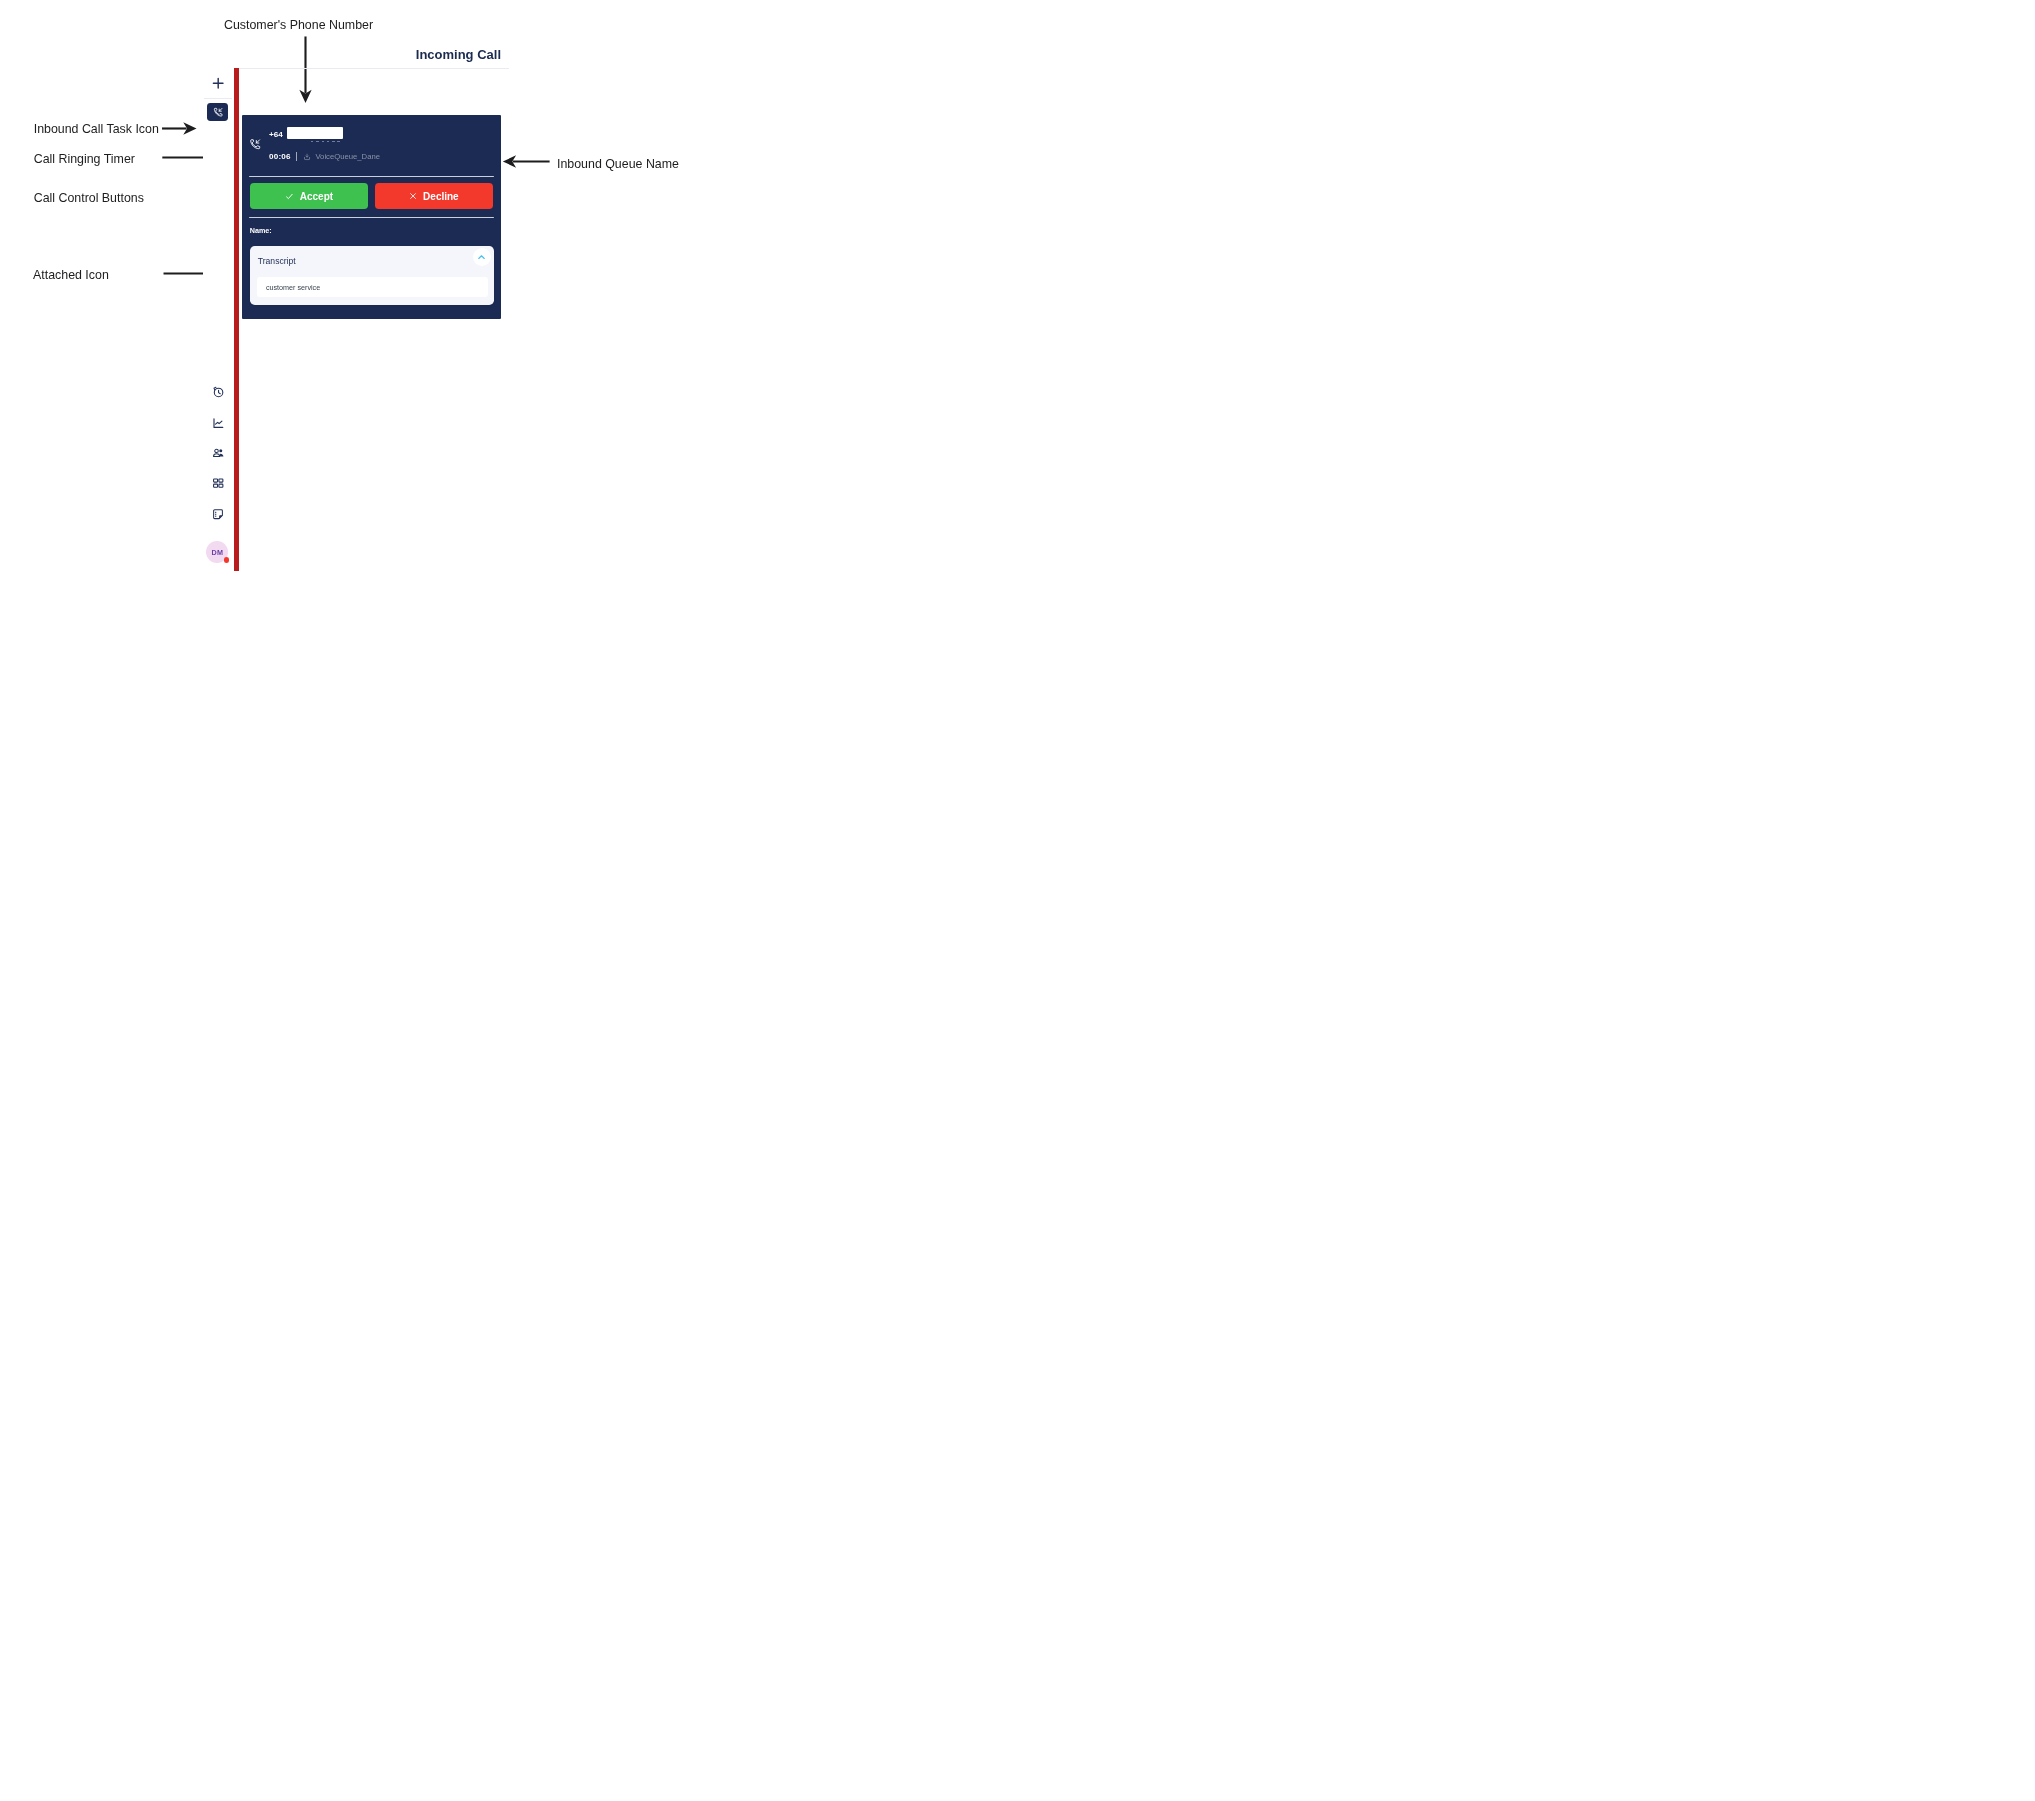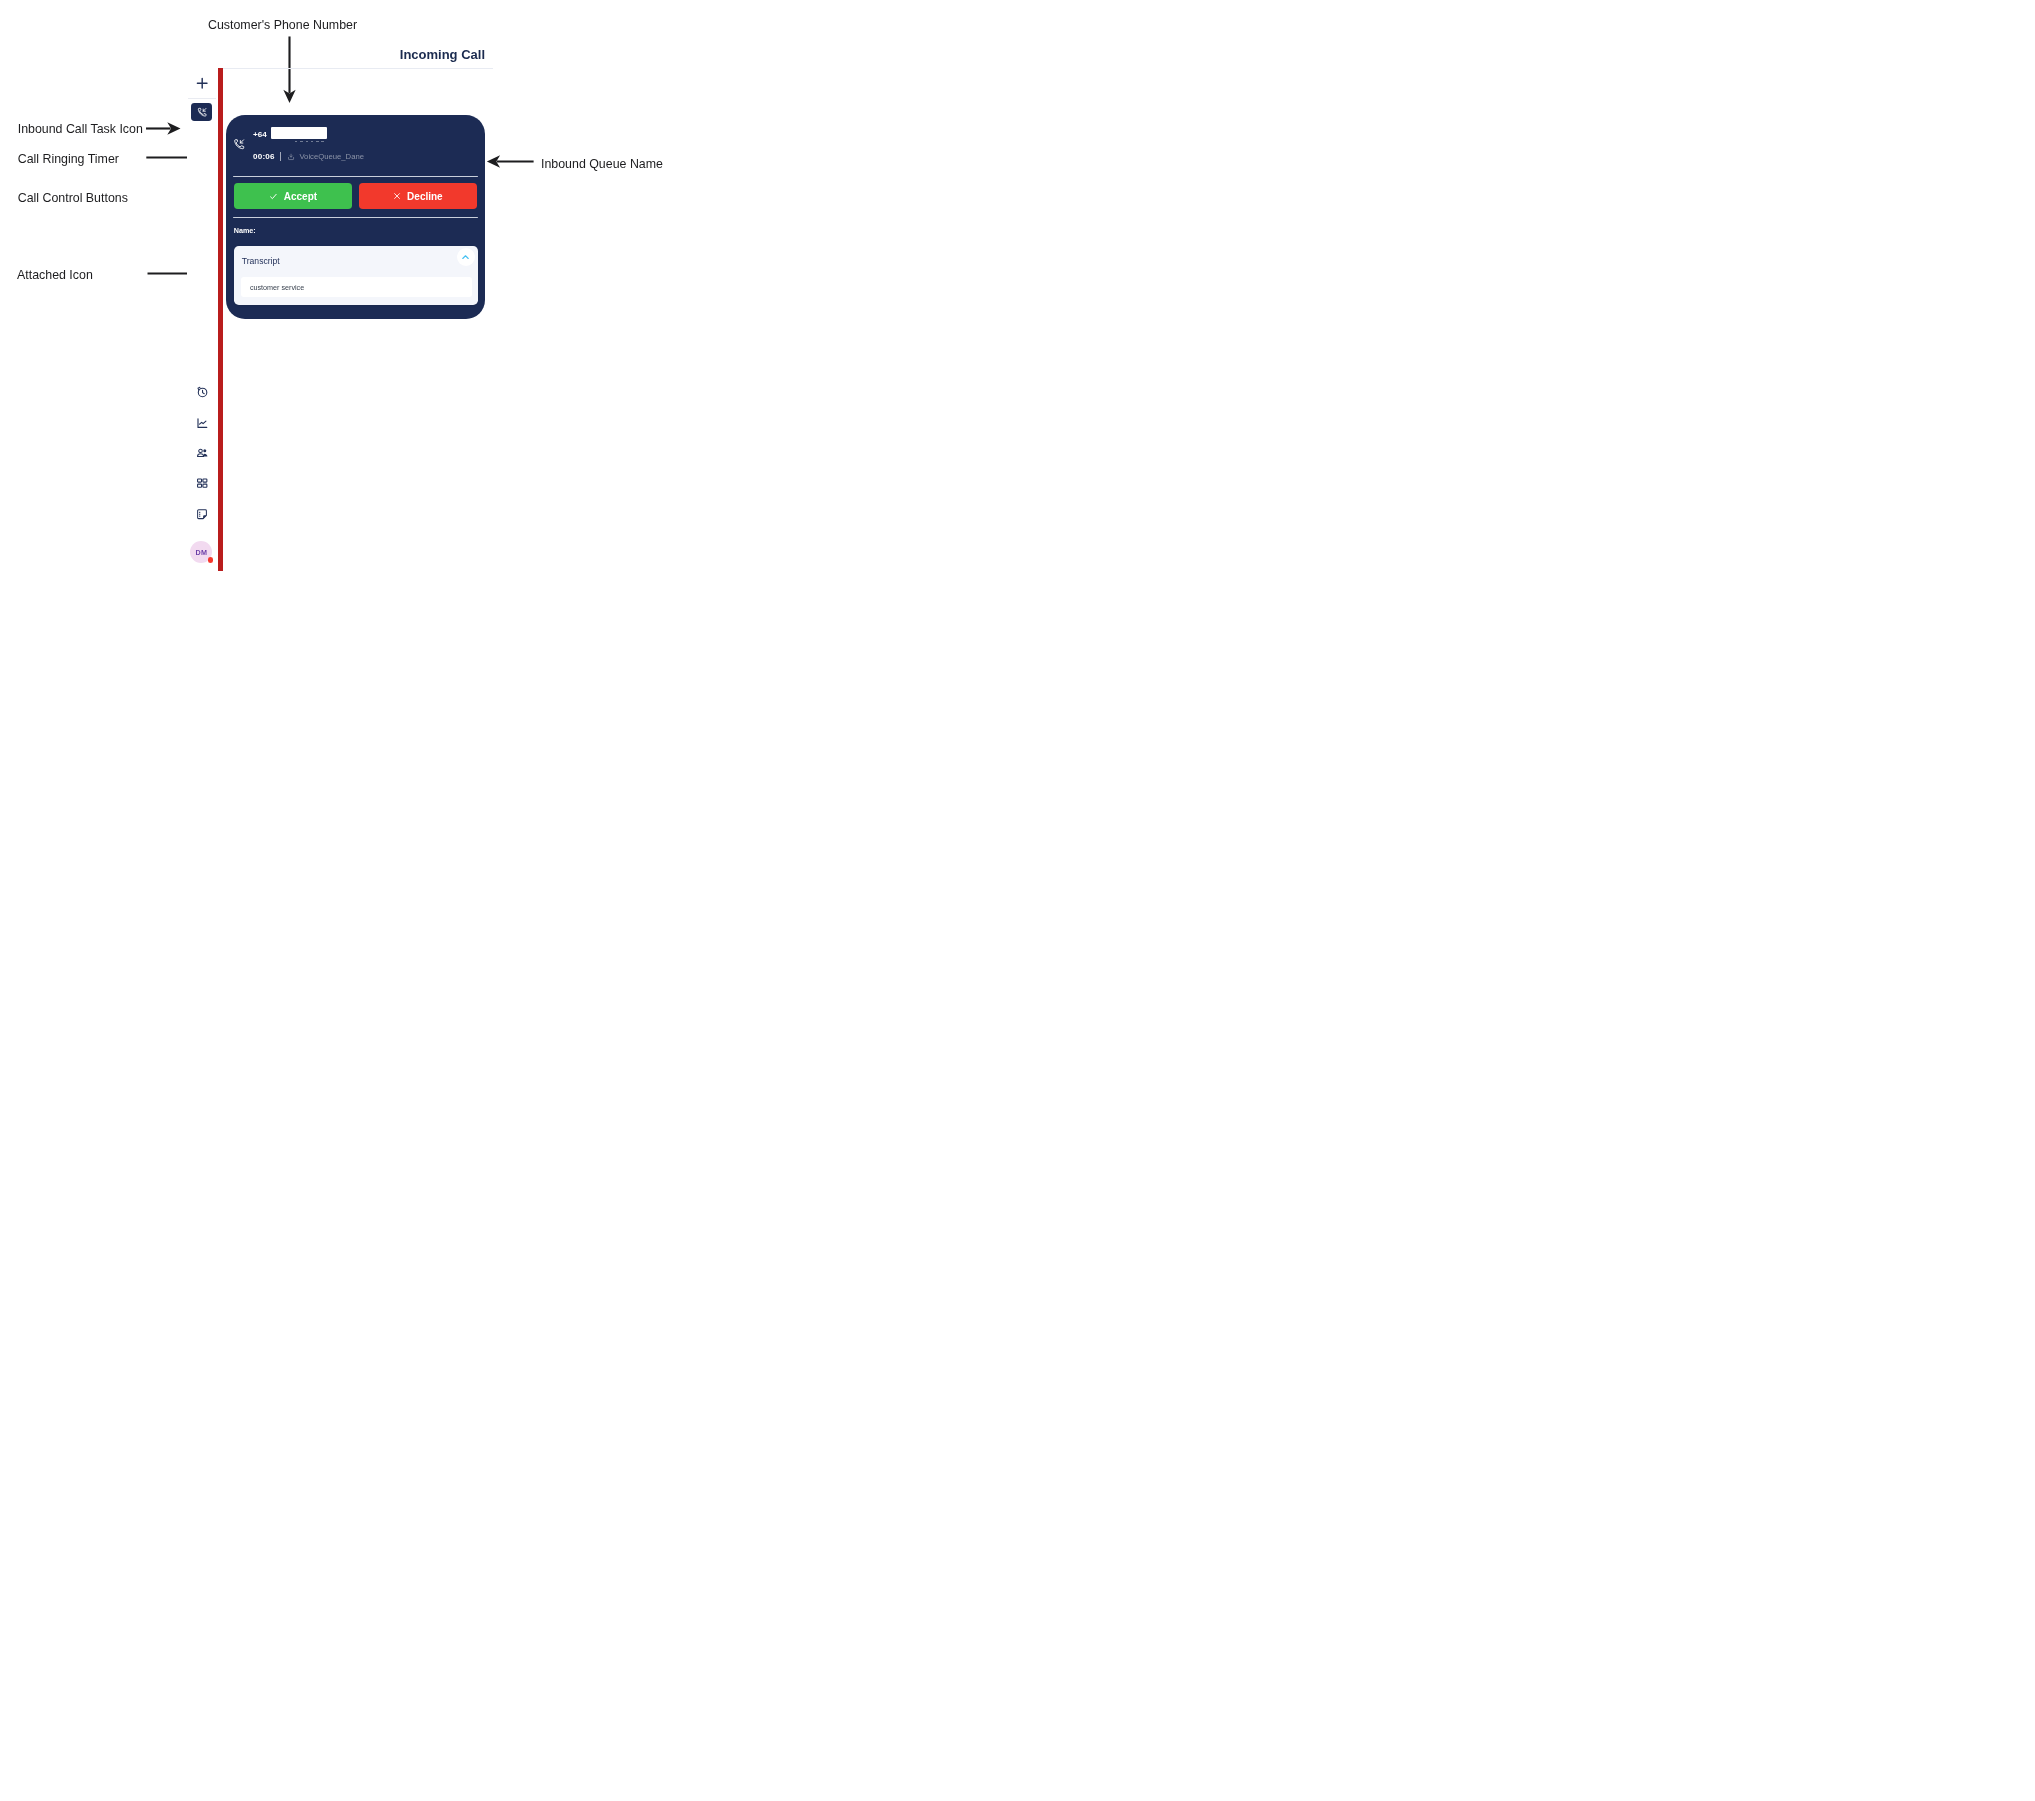--- a/index.html
+++ b/index.html
@@ -1,18 +1,18 @@
 <!DOCTYPE html>
 <html style="font-size:7.7px"><head>
 <meta charset="utf-8">
 <style>
   html,body{margin:0;padding:0;background:#ffffff;}
   .canvas{
     position:relative;width:678px;height:600px;background:#ffffff;
-    font-family:"Liberation Sans", sans-serif;overflow:hidden;
+    font-family:"Liberation Sans", sans-serif;overflow:hidden;margin-left:16px;
   }
   
   .ann{position:absolute;font-size:12.4px;color:#1d1d1f;white-space:nowrap;}
   .ann-phone{left:208px;top:18px;}
   .ann-task{left:17.7px;top:122px;}
   .ann-timer{left:17.7px;top:152px;}
   .ann-controls{left:17.7px;top:191px;}
   .ann-attached{left:17px;top:268px;}
   .ann-queue{left:541px;top:157px;}
   .arrow{position:absolute;}
@@ -23,21 +23,21 @@
   .sidebar{position:absolute;left:187px;top:68px;width:31px;height:503px;border-right:5px solid #b91c1c;background:#fff;}
   .sb-btn{position:absolute;width:14.4px;height:14.4px;cursor:pointer;}
   .sb-divider{position:absolute;left:0.5px;top:30px;width:28px;height:1px;background:#e9ebf1;}
   .sb-active{position:absolute;left:4.3px;top:35px;width:21px;height:18px;background:#1c2b54;border-radius:3.4px;
              display:flex;align-items:center;justify-content:center;cursor:pointer;}
   .avatar{position:absolute;left:3.4px;top:473px;width:22px;height:22px;border-radius:50%;
           background:#f2daf0;display:flex;align-items:center;justify-content:center;cursor:pointer;}
   .avatar span{font-size:7.2px;font-weight:bold;color:#6c3fa8;letter-spacing:0.2px;}
   .status-dot{position:absolute;right:-1px;bottom:0.5px;width:5.7px;height:5.3px;border-radius:50%;background:#f5372b;}
   
-  .card{position:absolute;left:226px;top:115px;width:259px;height:204px;background:#1c2b54;border-radius:19px;}
+  .card{position:absolute;left:226px;top:115px;width:259px;height:204px;background:#1c2b54;border-radius:1px;}
   .card .phone-ic{position:absolute;left:5.7px;top:21.5px;}
   .card .num{position:absolute;left:27px;top:15px;font-size:8.1px;font-weight:bold;color:#ffffff;}
   .card .redact{position:absolute;left:45px;top:12.4px;width:56px;height:12px;background:#ffffff;border-radius:1px;}
   .card .redact-dots{position:absolute;left:69px;top:26px;width:32px;height:1.4px;opacity:.75;
         background:repeating-linear-gradient(90deg,#8e97ab 0 2.4px,transparent 2.4px 5.3px);}
   .card .timer-row{position:absolute;left:27px;top:36px;display:flex;align-items:flex-end;gap:4.8px;}
   .card .timer{font-size:8.1px;font-weight:bold;color:#ffffff;letter-spacing:0.2px;}
   .card .sep{font-size:8.6px;color:#d3d7e0;font-weight:300;}
   .card .queue{font-size:7.7px;color:#8b93a7;}
   .card .div1{position:absolute;left:7.2px;right:7.2px;top:61px;height:1px;background:#c9cfdb;border-radius:0.5px;}

